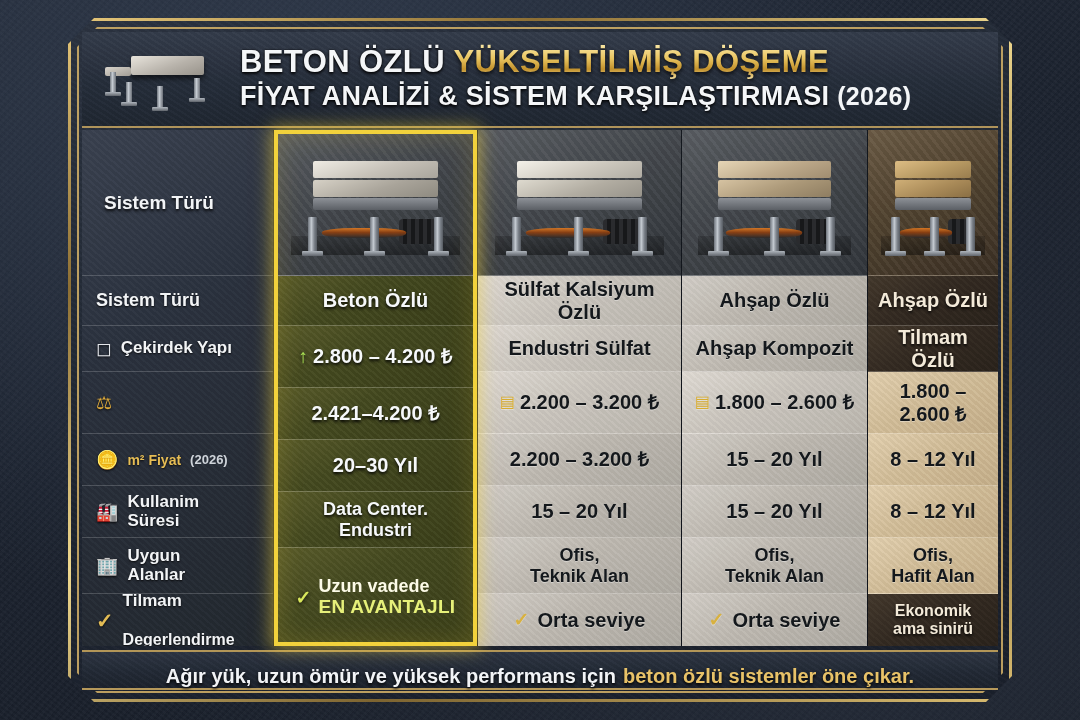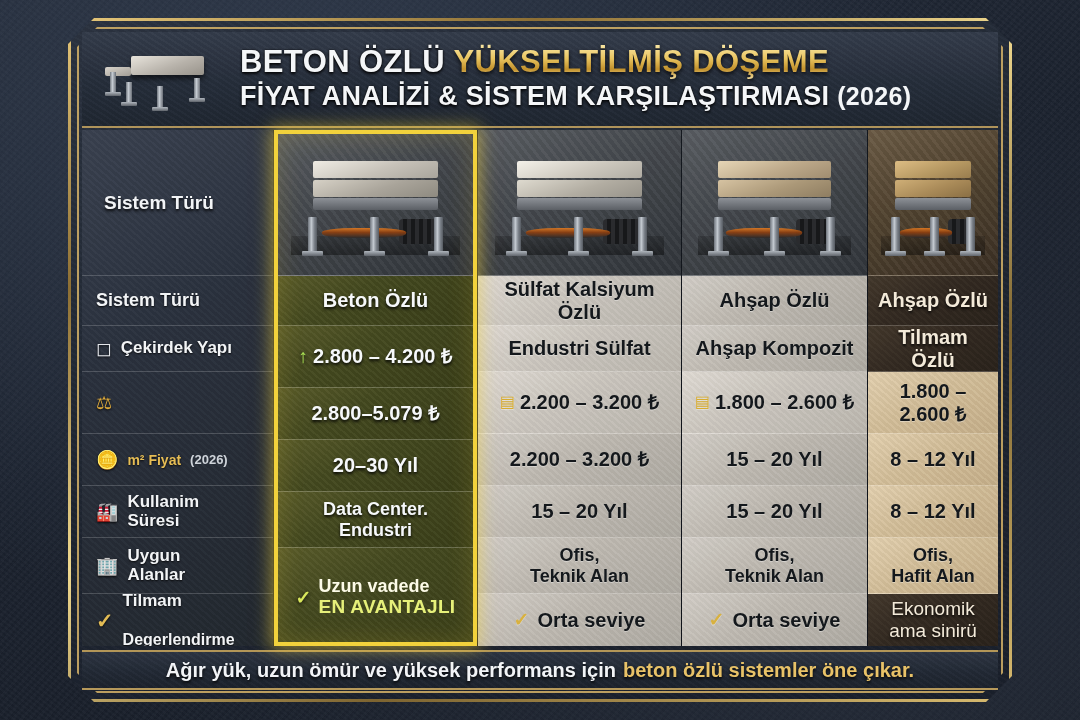--- a/index.html
+++ b/index.html
@@ -265,21 +265,21 @@
   .logo-ped::after {
     content: ""; position: absolute; bottom: -3px; left: -5px;
     width: 16px; height: 4px;
     background: linear-gradient(180deg,#b0b6bd,#5f646b); border-radius: 1px;
   }
 
   
   #footer {
     position: absolute;
     left: 14px; right: 14px; bottom: 12px; height: 40px;
-    display: flex; align-items: center; justify-content: center;
+    display: flex; align-items: flex-end; justify-content: center;
     background:
       repeating-linear-gradient(33deg, rgba(255,255,255,0.018) 0 2px, rgba(0,0,0,0.03) 2px 5px),
       linear-gradient(180deg,#2d3542 0%,#222935 55%,#1c222c 100%);
     border-top: 2px solid rgba(206,170,95,0.85);
     border-bottom: 2px solid rgba(206,170,95,0.85);
     gap: 7px;
   }
   #footer .f-white {
     color: #f2f4f7; font-size: 20px; font-weight: 600;
     text-shadow: 0 2px 3px rgba(0,0,0,0.9);
@@ -393,21 +393,21 @@
       <div class="cell h-type bg-green">
         <span class="v v-light v-big">Beton Özlü</span>
       </div>
       <div class="cell h-cap bg-green">
         <span class="with-icon">
           <span class="ico ico-arrow">↑</span>
           <span class="v v-light v-big v-bold">2.800 – 4.200 ₺</span>
         </span>
       </div>
       <div class="cell h-price bg-green">
-        <span class="v v-light v-big">2.800–5.079 ₺</span>
+        <span class="v v-light v-big">2.421–4.200 ₺</span>
       </div>
       <div class="cell h-life bg-green">
         <span class="v v-light v-big">20–30 Yıl</span>
       </div>
       <div class="cell h-areas bg-green">
         <span class="v v-light">Data Center.
 Endustri</span>
       </div>
       <div class="cell h-eval bg-green">
         <span class="with-icon" style="gap:7px">
@@ -536,21 +536,21 @@
         <span class="v v-dark v-big">8 – 12 Yıl</span>
       </div>
       <div class="cell h-life bg-tan">
         <span class="v v-dark v-big">8 – 12 Yıl</span>
       </div>
       <div class="cell h-areas bg-tan">
         <span class="v v-dark">Ofis,
 Hafit Alan</span>
       </div>
       <div class="cell h-eval bg-dark-warm">
-        <span class="v v-cream" style="font-size:19px;font-weight:400">Ekonomik
+        <span class="v v-cream" style="font-size:16px;font-weight:700">Ekonomik
 ama sinirü</span>
       </div>
     </div>
 
   </div>
 
   <div id="footer">
     <span class="f-white">Ağır yük, uzun ömür ve yüksek performans için</span>
     <span class="f-gold">beton özlü sistemler öne çıkar.</span>
   </div>

